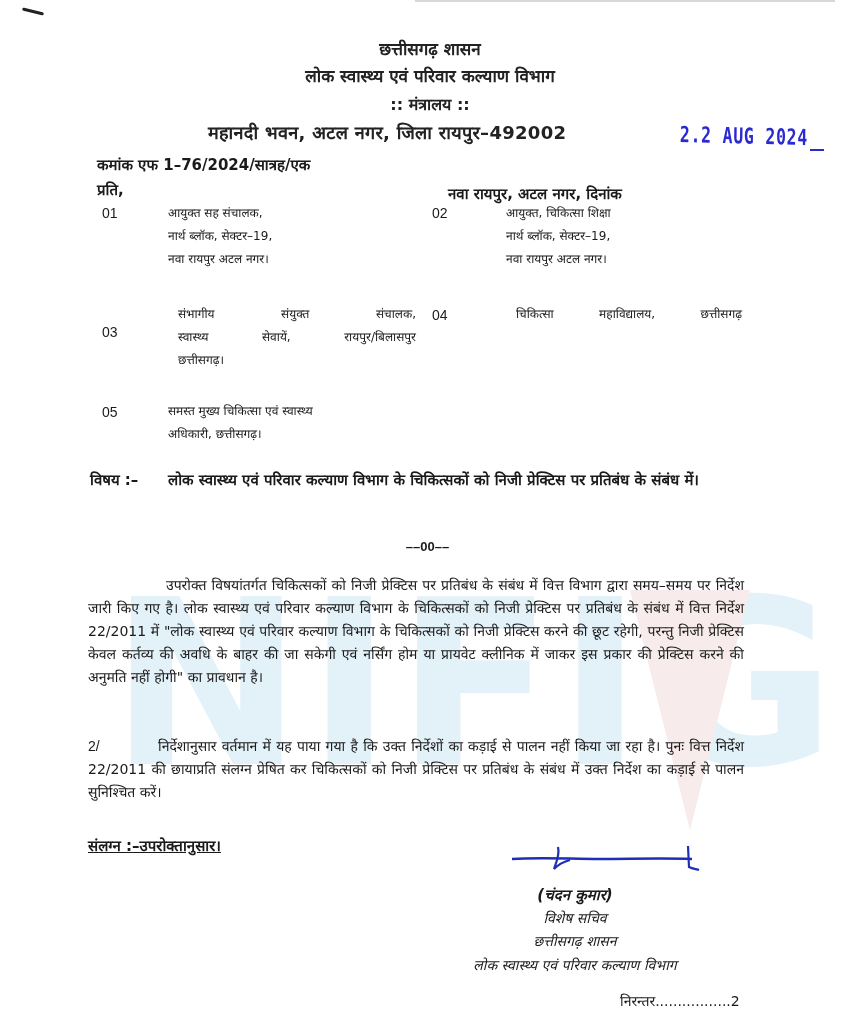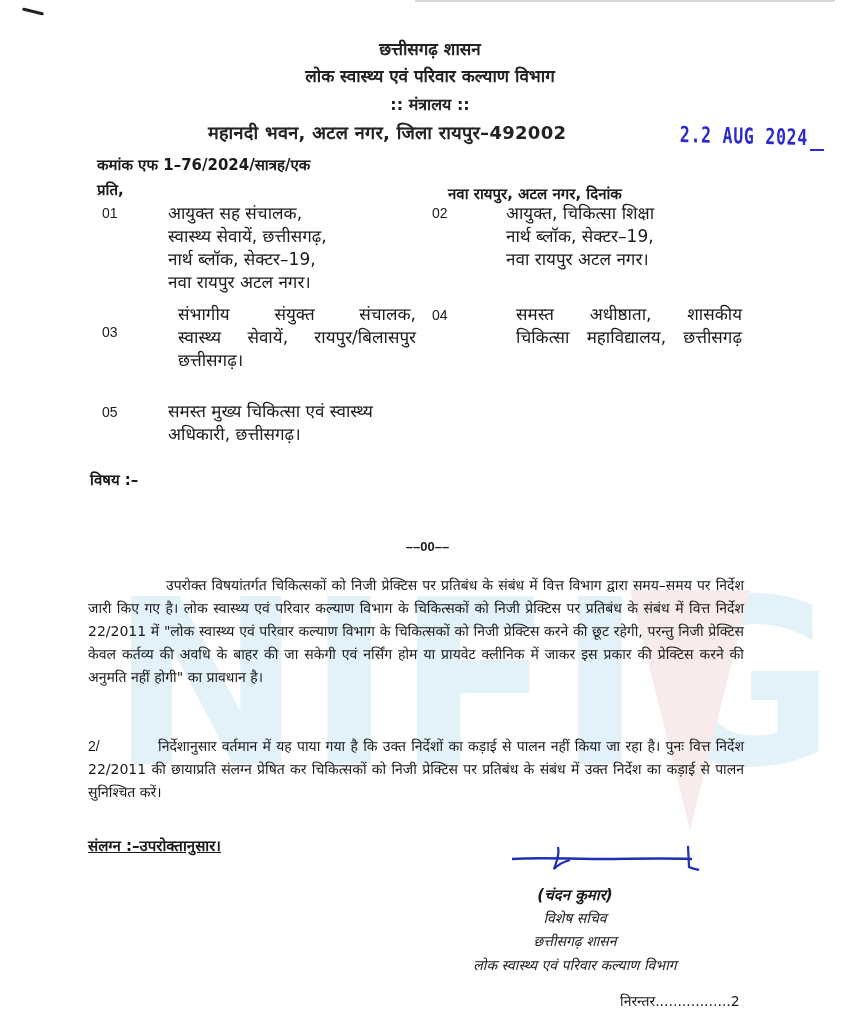--- a/index.html
+++ b/index.html
@@ -23,21 +23,21 @@
     .hdr4 { position: absolute; top: 120px; left: 208px; font-size: 18px; font-weight: bold; color: #222; letter-spacing: 0.3px; }
 
     .stamp { position: absolute; left: 680px; top: 122px; font-family: "DejaVu Sans Mono", monospace; font-size: 22px; color: #2a2ad0; transform: scaleX(0.75) rotate(1deg); transform-origin: left top; font-weight: bold; letter-spacing: 1px; }
     .stamp-underline { position: absolute; left: 810px; top: 149px; width: 14px; height: 2px; background: #2a2ad0; }
 
     .ref { position: absolute; left: 97px; top: 154px; font-size: 15px; font-weight: bold; }
     .place { position: absolute; left: 448px; top: 154px; font-size: 15px; font-weight: bold; margin-top: 29px; }
     .prati { position: absolute; left: 97px; top: 179px; font-size: 15px; font-weight: bold; }
 
     .addr-no { position: absolute; font-size: 14px; font-family: "Liberation Sans", sans-serif; }
-    .addr { position: absolute; font-size: 17px; line-height: 23px; width: 250px; }
+    .addr { position: absolute; font-size: 12px; line-height: 23px; width: 250px; }
     .addr span { display: block; }
     .addr.justify span { text-align: justify; text-align-last: justify; margin-left: 10px; }
 
     .subject { position: absolute; left: 90px; top: 468px; width: 655px; font-size: 15px; font-weight: bold; line-height: 25px; }
     .subject .label { position: absolute; left: 0; top: 0; }
     .subject .text { margin-left: 78px; text-align: justify; }
     .sep { position: absolute; left: 0; width: 855px; top: 539px; text-align: center; font-size: 13px; font-family: "Liberation Sans", sans-serif; font-weight: bold; }
 
     .body-para { position: absolute; left: 88px; width: 656px; font-size: 14px; line-height: 23px; text-align: justify; }
     .para1 { top: 574px; text-indent: 78px; }
@@ -77,53 +77,52 @@
     <div class="stamp">2.2 AUG 2024</div>
     <div class="stamp-underline"></div>
 
     <div class="ref">कमांक एफ 1–76/2024/सात्रह/एक</div>
     <div class="place">नवा रायपुर, अटल नगर, दिनांक</div>
     <div class="prati">प्रति,</div>
 
     <div class="addr-no" style="left:102px; top:205px;">01</div>
     <div class="addr" style="left:168px; top:202px;">
       <span>आयुक्त सह संचालक,</span>
-      <span>स्वास्थ्य सेवायें, छत्तीसगढ़,</span>
       <span>नार्थ ब्लॉक, सेक्टर–19,</span>
       <span>नवा रायपुर अटल नगर।</span>
     </div>
 
     <div class="addr-no" style="left:432px; top:205px;">02</div>
     <div class="addr" style="left:506px; top:202px;">
       <span>आयुक्त, चिकित्सा शिक्षा</span>
       <span>नार्थ ब्लॉक, सेक्टर–19,</span>
       <span>नवा रायपुर अटल नगर।</span>
     </div>
 
     <div class="addr-no" style="left:102px; top:324px;">03</div>
     <div class="addr justify" style="left:168px; top:303px; width:248px;">
       <span>संभागीय संयुक्त संचालक,</span>
       <span>स्वास्थ्य सेवायें, रायपुर/बिलासपुर</span>
       <span style="text-align:center; text-align-last:left;">छत्तीसगढ़।</span>
     </div>
 
     <div class="addr-no" style="left:432px; top:307px;">04</div>
     <div class="addr justify" style="left:506px; top:303px; width:236px;">
-      <span>समस्त अधीष्ठाता, शासकीय</span>
       <span>चिकित्सा महाविद्यालय, छत्तीसगढ़</span>
     </div>
 
     <div class="addr-no" style="left:102px; top:404px;">05</div>
     <div class="addr" style="left:168px; top:400px; width:260px;">
       <span>समस्त मुख्य चिकित्सा एवं स्वास्थ्य</span>
       <span>अधिकारी, छत्तीसगढ़।</span>
     </div>
 
     <div class="subject">
       <span class="label">विषय :–</span>
+      <div class="text">लोक स्वास्थ्य एवं परिवार कल्याण विभाग के चिकित्सकों को निजी प्रेक्टिस पर प्रतिबंध के संबंध में।</div>
     </div>
 
     <div class="sep">––00––</div>
 
     <div class="body-para para1">उपरोक्त विषयांतर्गत चिकित्सकों को निजी प्रेक्टिस पर प्रतिबंध के संबंध में वित्त विभाग द्वारा समय–समय पर निर्देश जारी किए गए है। लोक स्वास्थ्य एवं परिवार कल्याण विभाग के चिकित्सकों को निजी प्रेक्टिस पर प्रतिबंध के संबंध में वित्त निर्देश 22/2011 में "लोक स्वास्थ्य एवं परिवार कल्याण विभाग के चिकित्सकों को निजी प्रेक्टिस करने की छूट रहेगी, परन्तु निजी प्रेक्टिस केवल कर्तव्य की अवधि के बाहर की जा सकेगी एवं नर्सिंग होम या प्रायवेट क्लीनिक में जाकर इस प्रकार की प्रेक्टिस करने की अनुमति नहीं होगी" का प्रावधान है।</div>
 
     <div class="body-para para2">
       <span class="num">2/</span><span>निर्देशानुसार वर्तमान में यह पाया गया है कि उक्त निर्देशों का कड़ाई से पालन नहीं किया जा रहा है। पुनः वित्त निर्देश 22/2011 की छायाप्रति संलग्न प्रेषित कर चिकित्सकों को निजी प्रेक्टिस पर प्रतिबंध के संबंध में उक्त निर्देश का कड़ाई से पालन सुनिश्चित करें।</span>
     </div>
 

